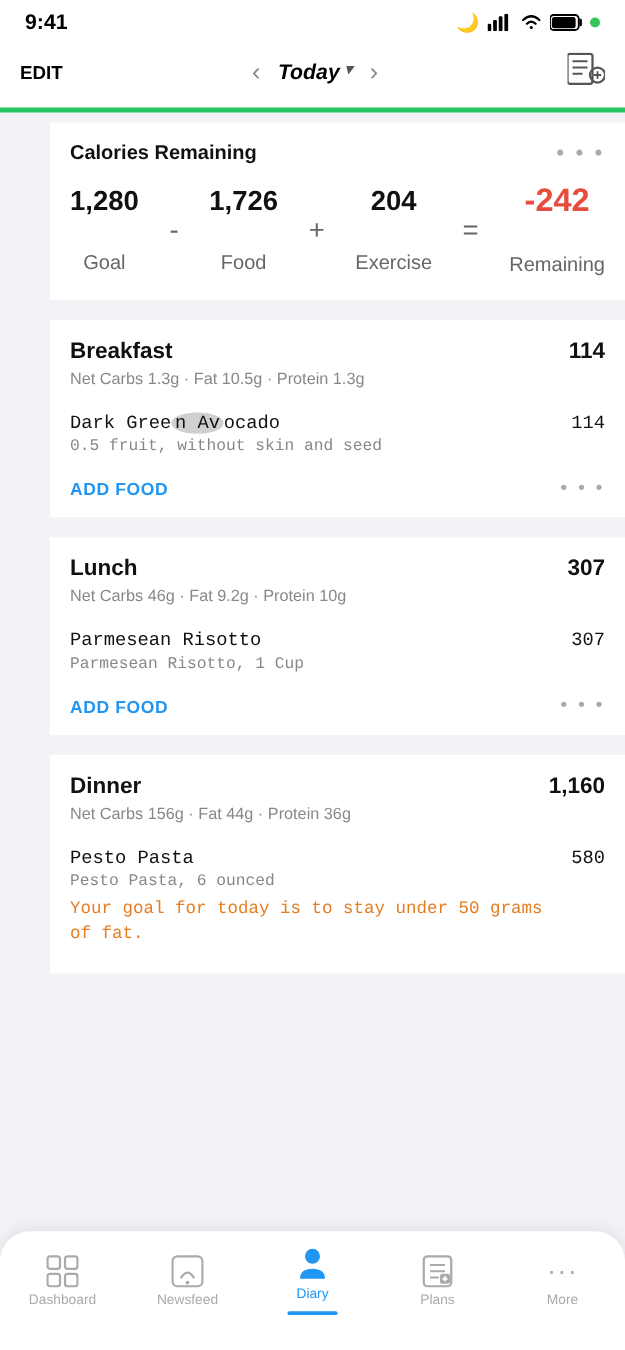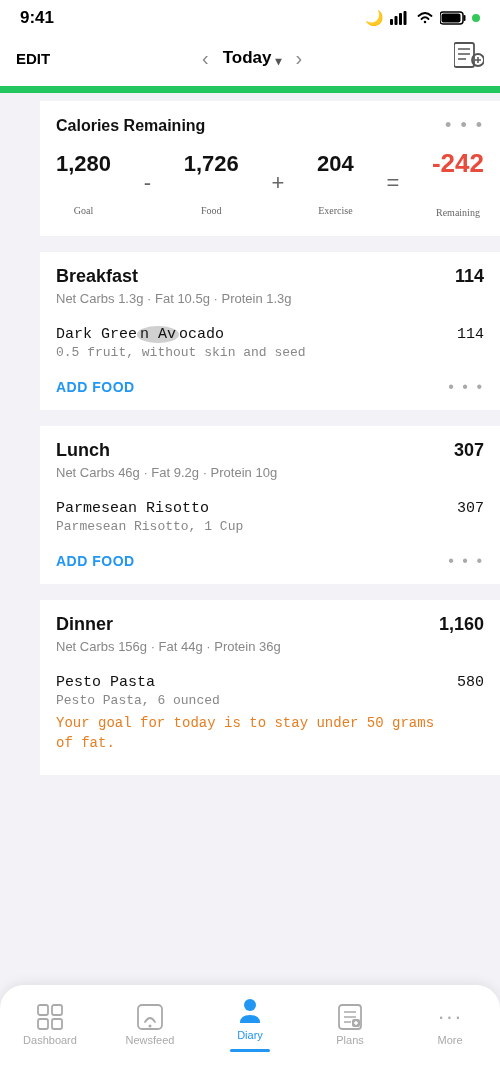--- a/index.html
+++ b/index.html
@@ -38,21 +38,21 @@
       border-radius: 50%;
     }
 
     
     .header {
       display: flex;
       align-items: center;
       justify-content: space-between;
       background: #fff;
       padding: 10px 16px 12px;
-      border-bottom: 7px solid #22c55e;
+      border-bottom: 4px solid #22c55e;
     }
     .header-edit {
       font-size: 15px;
       font-weight: 600;
       color: #000;
     }
     .header-center {
       display: flex;
       align-items: center;
       gap: 10px;
@@ -61,22 +61,23 @@
       font-size: 20px;
       color: #888;
       cursor: pointer;
       padding: 0 4px;
     }
     .header-title {
       font-size: 17px;
       font-weight: 600;
       color: #000;
       display: flex;
-      align-items: flex-end;
+      align-items: flex-start;
       gap: 4px;
+      font-style: italic;
     }
     .dropdown-arrow {
       font-size: 12px;
       color: #555;
     }
     .header-icon-btn {
       font-size: 22px;
       color: #555;
     }
 
@@ -113,24 +114,23 @@
       flex-direction: column;
       align-items: center;
       gap: 26px;
     }
     .cal-value {
       font-size: 22px;
       font-weight: 600;
       color: #111;
     }
     .cal-label {
-      font-size: 10px;
+      font-size: 16px;
       color: #666;
       margin-top: 2px;
-      font-family: Liberation Serif, serif;
     }
     .cal-operator {
       font-size: 22px;
       color: #666;
       font-weight: 300;
     }
     .cal-remaining {
       font-size: 26px;
       font-weight: 700;
       color: #e74c3c;

